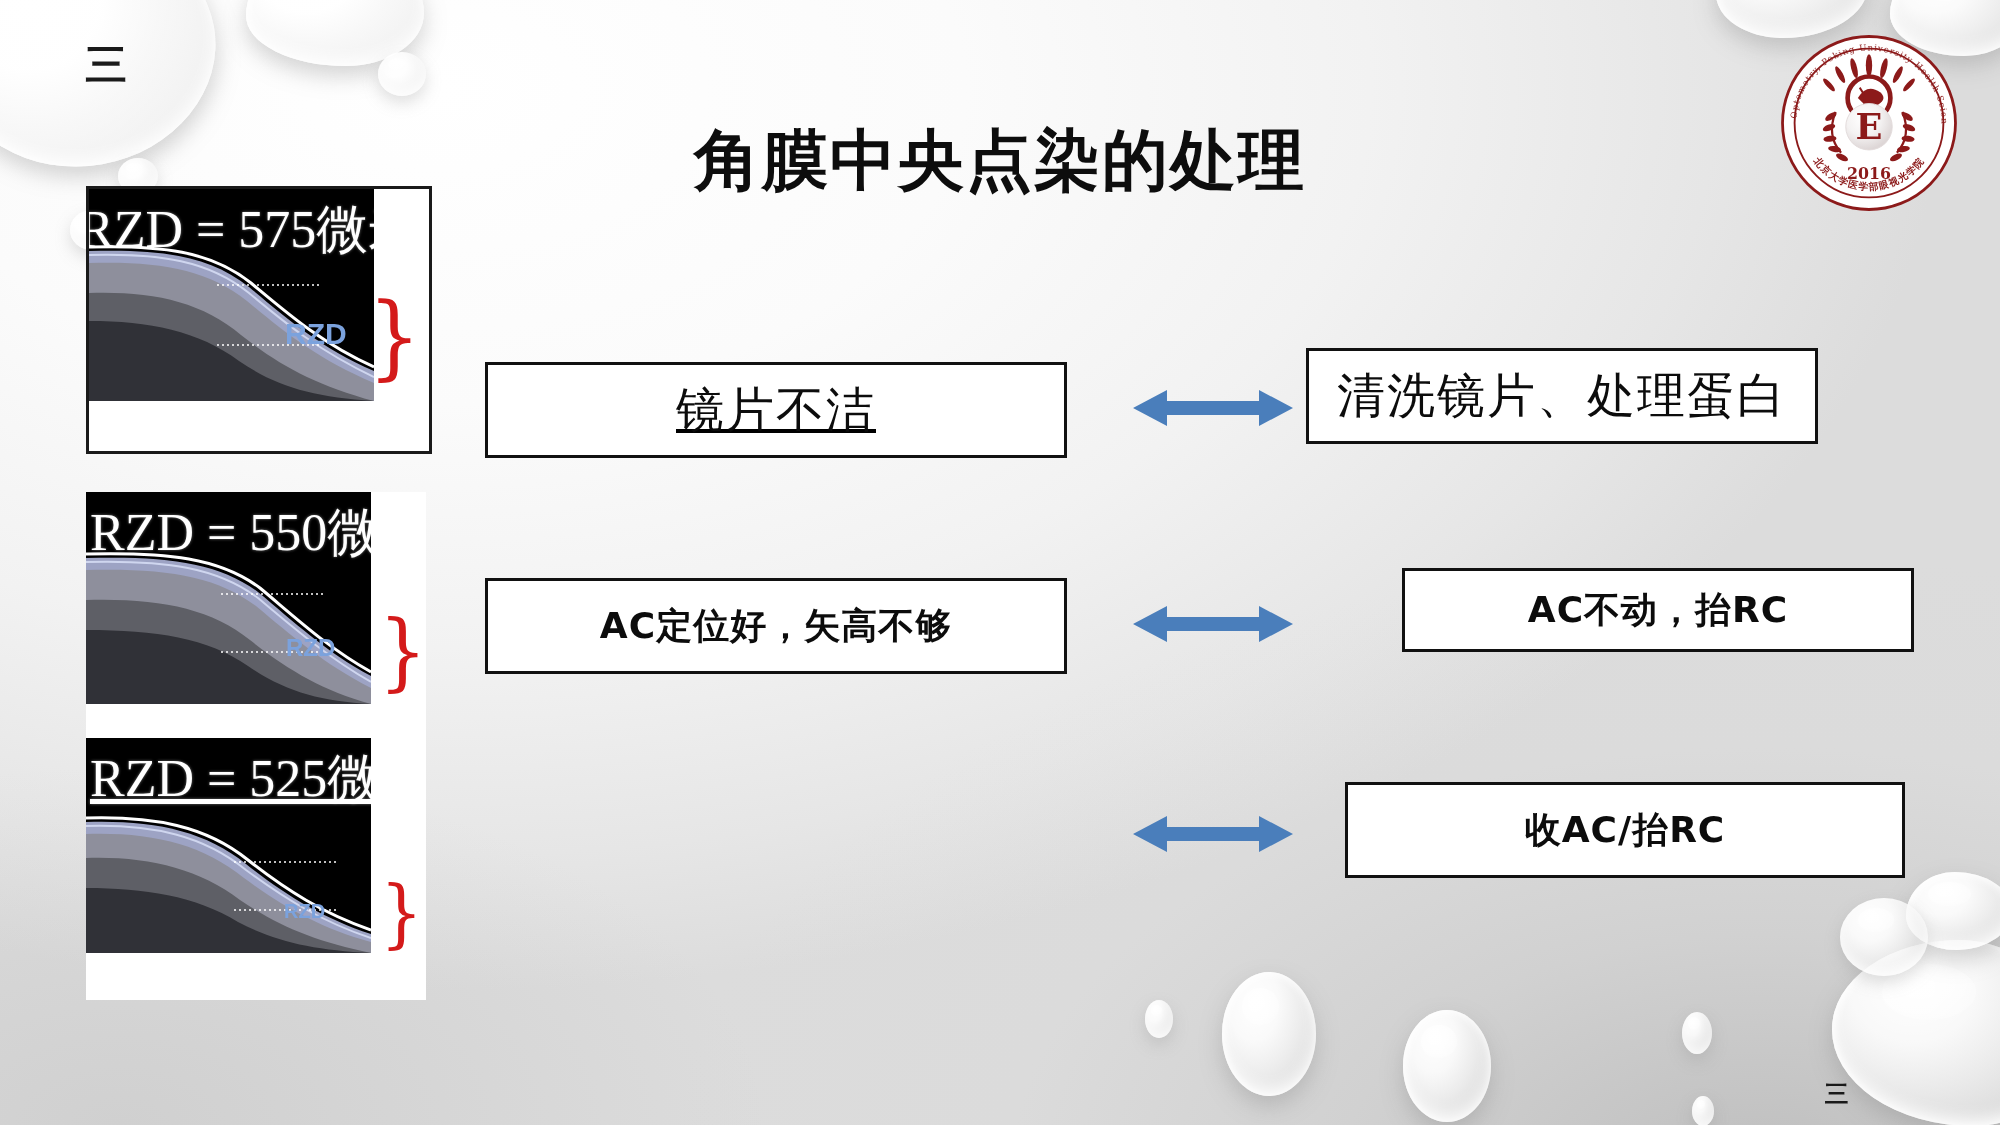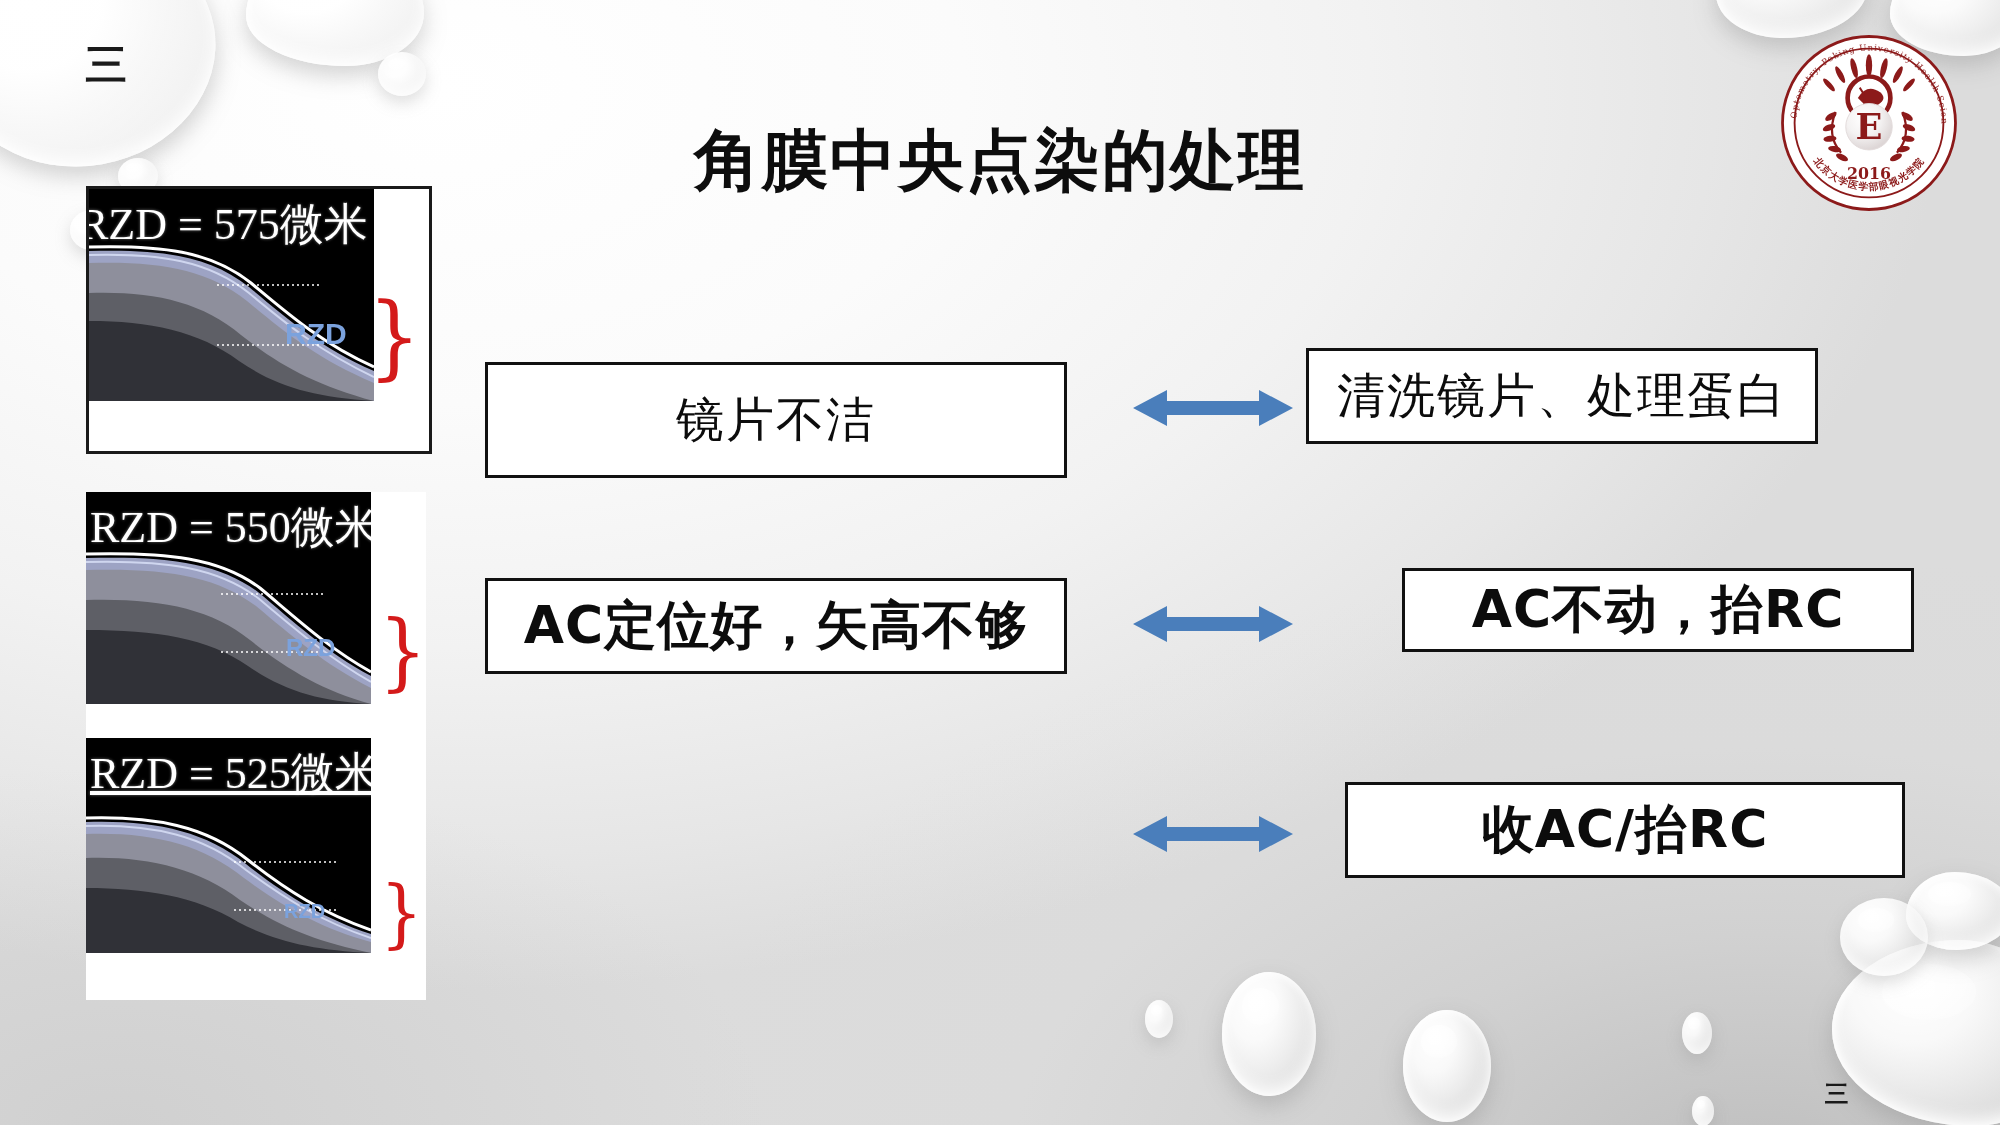--- a/index.html
+++ b/index.html
@@ -127,21 +127,21 @@
   #oct-1 .oct-photo { height: 212px; }
   #oct-2 .oct-photo { height: 212px; }
   #oct-3 .oct-photo { height: 215px; }
 
   .oct-caption {
     position: absolute;
     left: 0;
     top: 6px;
     width: 340px;
     font-family: "Liberation Serif", "DejaVu Serif", serif;
-    font-size: 44px;
+    font-size: 52px;
     color: #ffffff;
     white-space: nowrap;
     text-shadow: 0 0 3px rgba(255,255,255,0.45);
     z-index: 5;
   }
   #oct-1 .oct-caption { left: -10px; }
   #oct-2 .oct-caption { left: 4px; }
   #oct-3 .oct-caption { left: 4px; text-decoration: underline; }
 
   
@@ -178,36 +178,36 @@
     position: absolute;
     background: #ffffff;
     border: 3px solid #111111;
     display: flex;
     align-items: center;
     justify-content: center;
     box-sizing: border-box;
   }
   .flow-box span { display: block; }
 
-  #box-l1 { left: 485px;  top: 362px; width: 582px; height: 116px; }
+  #box-l1 { left: 485px;  top: 362px; width: 582px; height: 96px; text-decoration: underline; }
   #box-r1 { left: 1306px; top: 348px; width: 512px; height: 96px; }
   #box-l2 { left: 485px;  top: 578px; width: 582px; height: 96px; }
   #box-r2 { left: 1402px; top: 568px; width: 512px; height: 84px; }
   #box-l3 { left: 485px;  top: 788px; width: 628px; height: 88px; }
   #box-r3 { left: 1345px; top: 782px; width: 560px; height: 96px; }
 
   .txt-serif {
     font-family: "Liberation Serif", "DejaVu Serif", serif;
     font-size: 48px;
     color: #0c0c0c;
     letter-spacing: 2px;
   }
   .txt-sans {
     font-family: "DejaVu Sans", "Liberation Sans", sans-serif;
-    font-size: 52px;
+    font-size: 36px;
     font-weight: 700;
     color: #0c0c0c;
     letter-spacing: 1px;
   }
   .txt-script {
     font-family: "DejaVu Serif", serif;
     font-style: italic;
     font-size: 46px;
     color: #0c0c0c;
     letter-spacing: 6px;

